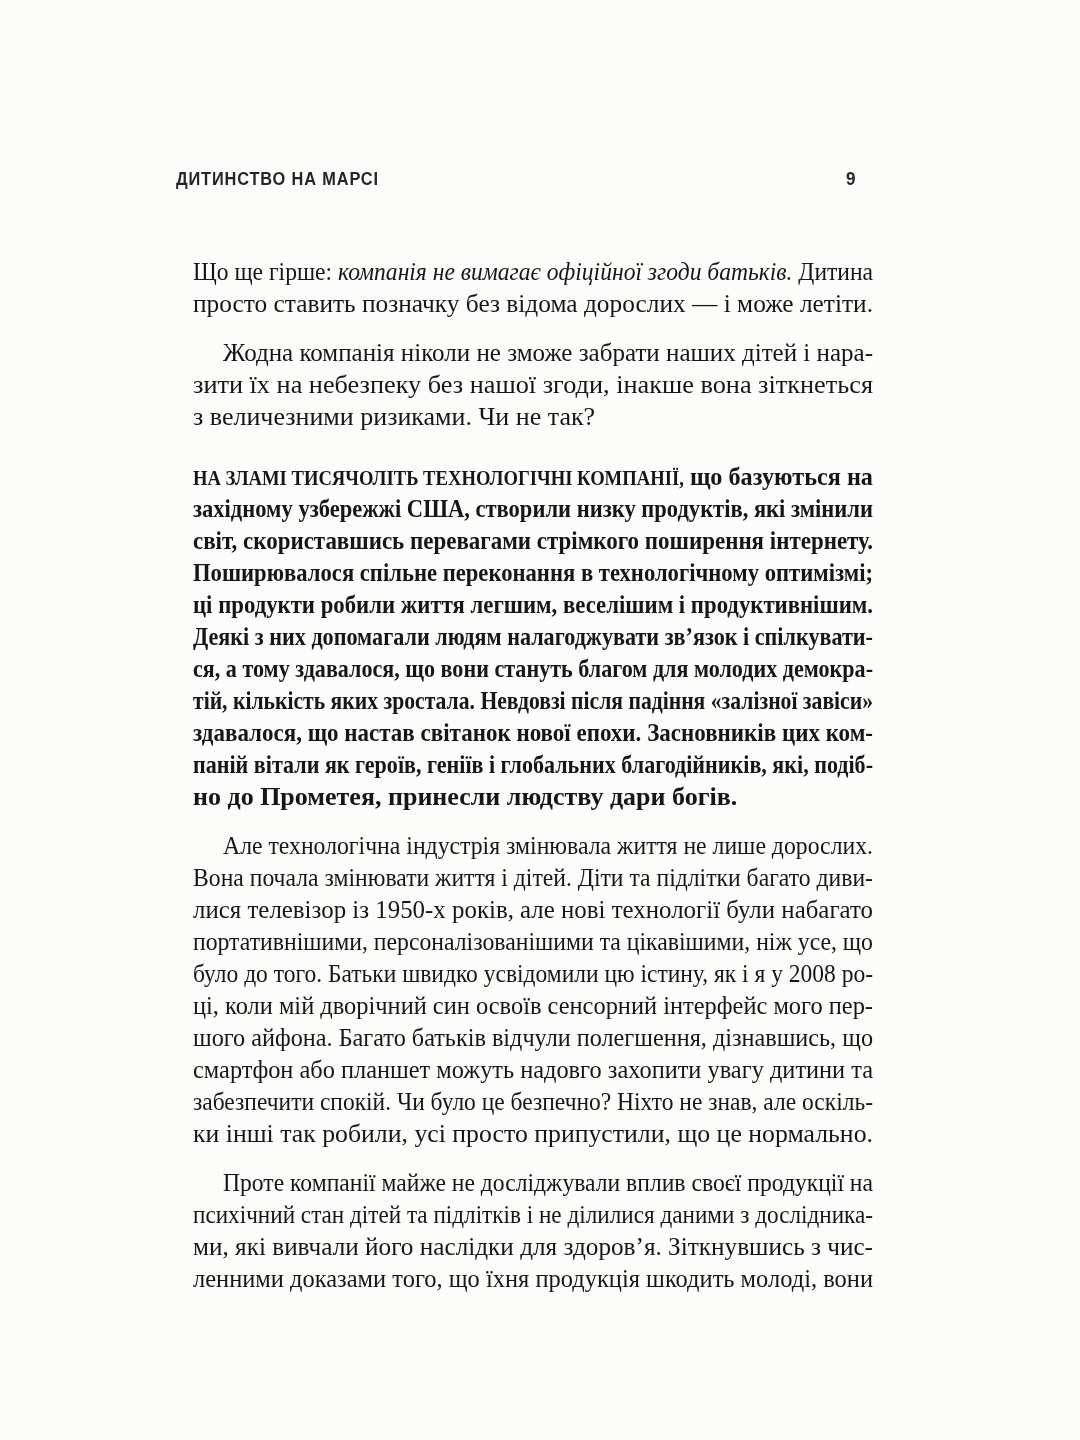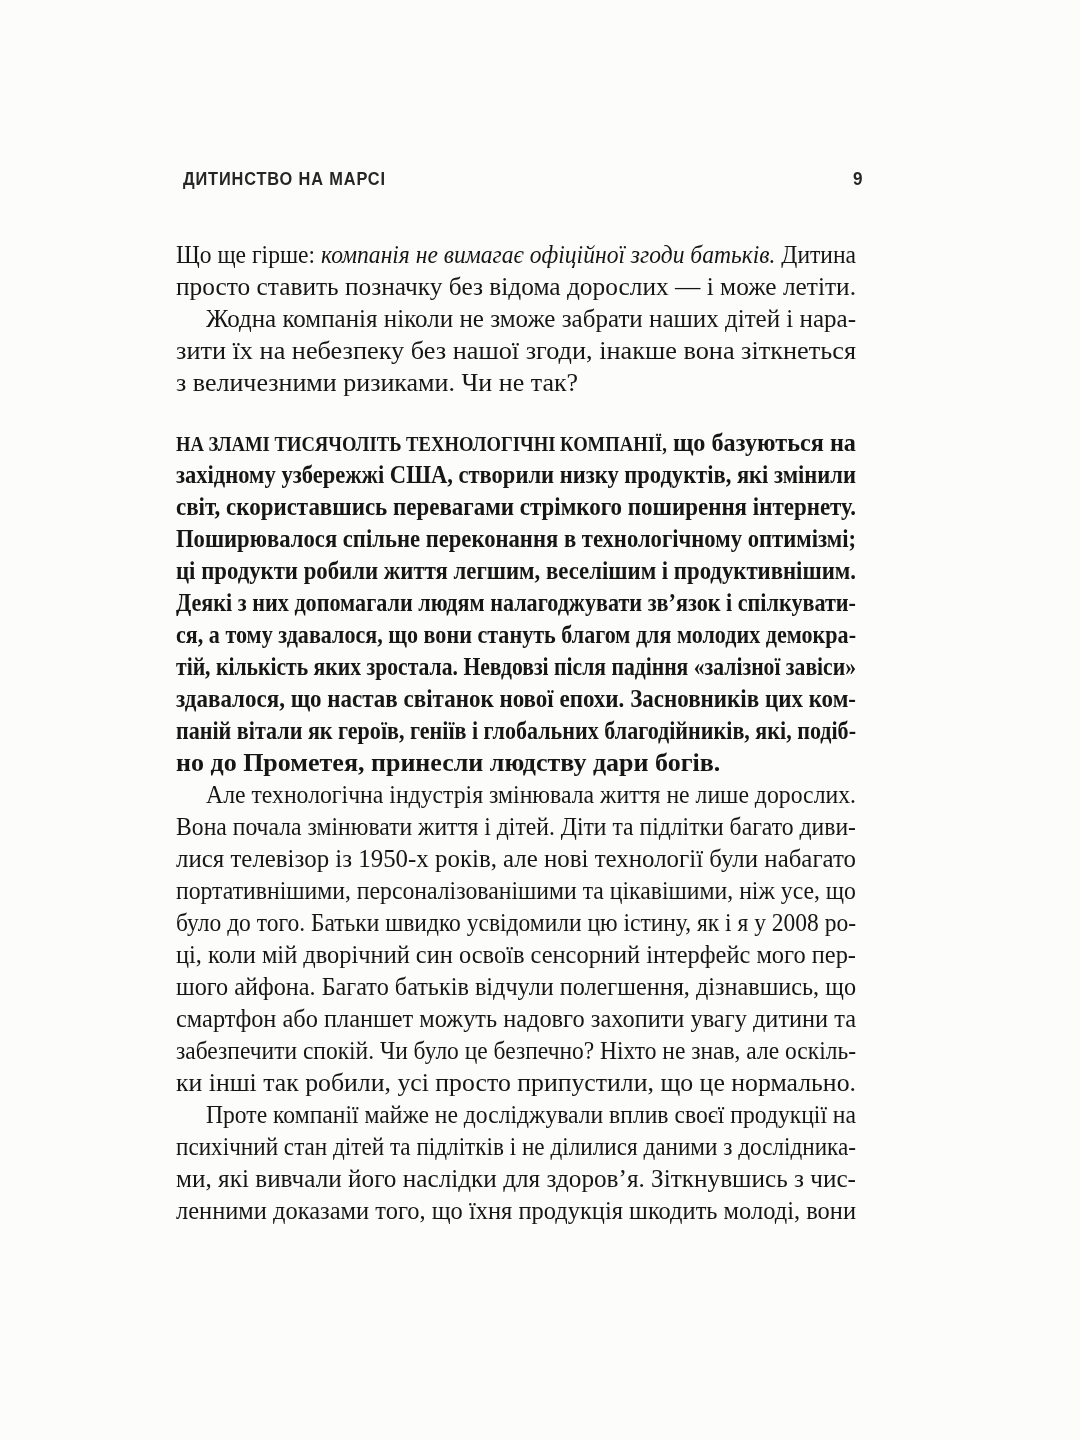--- a/index.html
+++ b/index.html
@@ -22,41 +22,40 @@
     left: 176px;
     top: 168px;
     width: 680px;
     display: flex;
     justify-content: space-between;
     align-items: flex-start;
     font-family: "Liberation Sans", sans-serif;
     font-weight: 700;
     font-size: 19px;
     color: #262626;
-    margin-left: 7px;
   }
   .running-head {
     display: inline-block;
     transform: scaleX(0.86);
     transform-origin: left center;
     letter-spacing: 1px;
     white-space: nowrap;
   }
   .page-number {
     display: inline-block;
     transform: scaleX(0.9);
     transform-origin: right center;
   }
   .textblock {
     position: absolute;
     left: 176px;
     top: 239px;
     width: 680px;
   }
-  .para { margin: 0; }
+  .para { margin: 17px; }
   .para.gap { margin-top: 28px; font-weight: bold; }
   svg.line {
     display: block;
     overflow: visible;
   }
   svg.line text {
     font-family: "Liberation Serif", serif;
     font-size: 26px;
     fill: #161616;
   }

